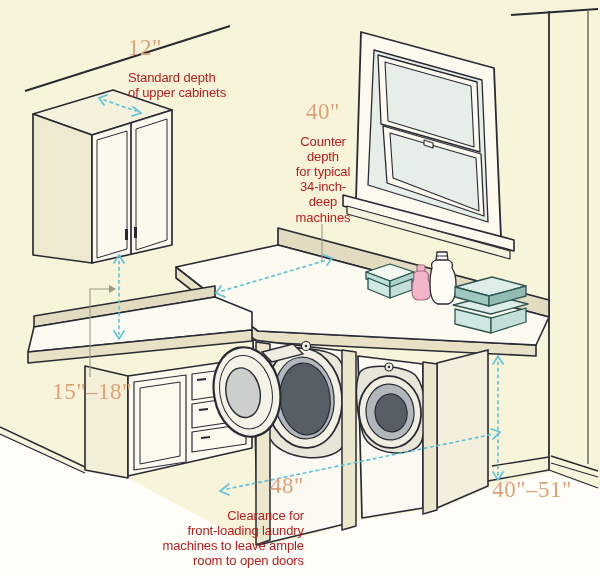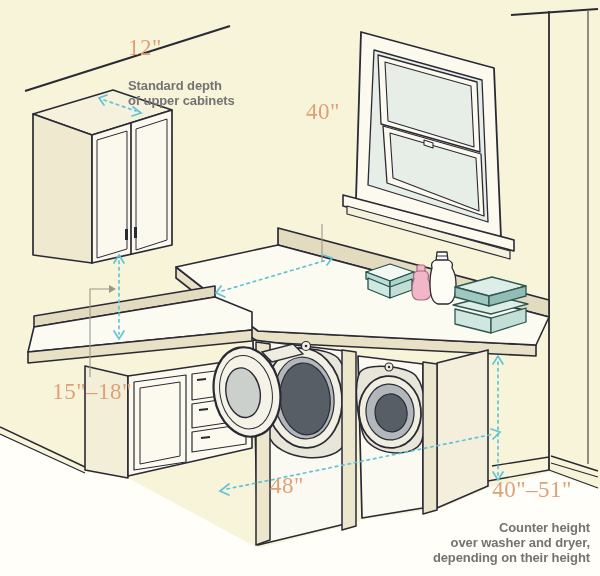--- a/index.html
+++ b/index.html
@@ -10,23 +10,23 @@
   }
   #scene{position:absolute;left:0;top:0;}
   .ann{position:absolute;}
   .num{
     display:block;
     font-family:"Liberation Serif", serif;
     font-size:23px;line-height:1.05;font-weight:400;
     color:#dfa077;letter-spacing:.5px;
   }
   .lbl{
-    font-size:13px;font-weight:bold;color:#737373;
+    font-size:13px;font-weight:normal;color:#b91c1c;
     line-height:1.16;letter-spacing:-.1px;
-    white-space:pre-line;margin-top:18px;
+    white-space:pre-line;margin-top:10px;
   }
   .ta-c{text-align:center}
   .ta-r{text-align:right}
   .num-pad{padding-right:18px}
 </style>
 </head>
 <body>
 
 <div id="stage">
 
@@ -213,30 +213,37 @@
 </svg>
 
 <div class="ann" style="left:128px;top:36px;width:150px">
   <span class="num">12"</span>
   <div class="lbl">Standard depth
 of upper cabinets</div>
 </div>
 
 <div class="ann ta-c" style="left:268px;top:100px;width:110px">
   <span class="num">40"</span>
+  <div class="lbl">Counter
+depth
+for typical
+34-inch-
+deep
+machines</div>
 </div>
 
 <div class="ann ta-r" style="left:8px;top:380px;width:124px">
   <span class="num">15"–18"</span>
 </div>
 
 <div class="ann ta-r" style="left:148px;top:474px;width:156px">
   <span class="num">48"</span>
+  <div class="lbl">Clearance for
+front-loading laundry
+machines to leave ample
+room to open doors</div>
 </div>
 
 <div class="ann ta-r" style="left:428px;top:478px;width:162px">
   <span class="num num-pad">40"–51"</span>
-  <div class="lbl">Counter height
-over washer and dryer,
-depending on their height</div>
 </div>
 
 </div>
 
 </body></html>

